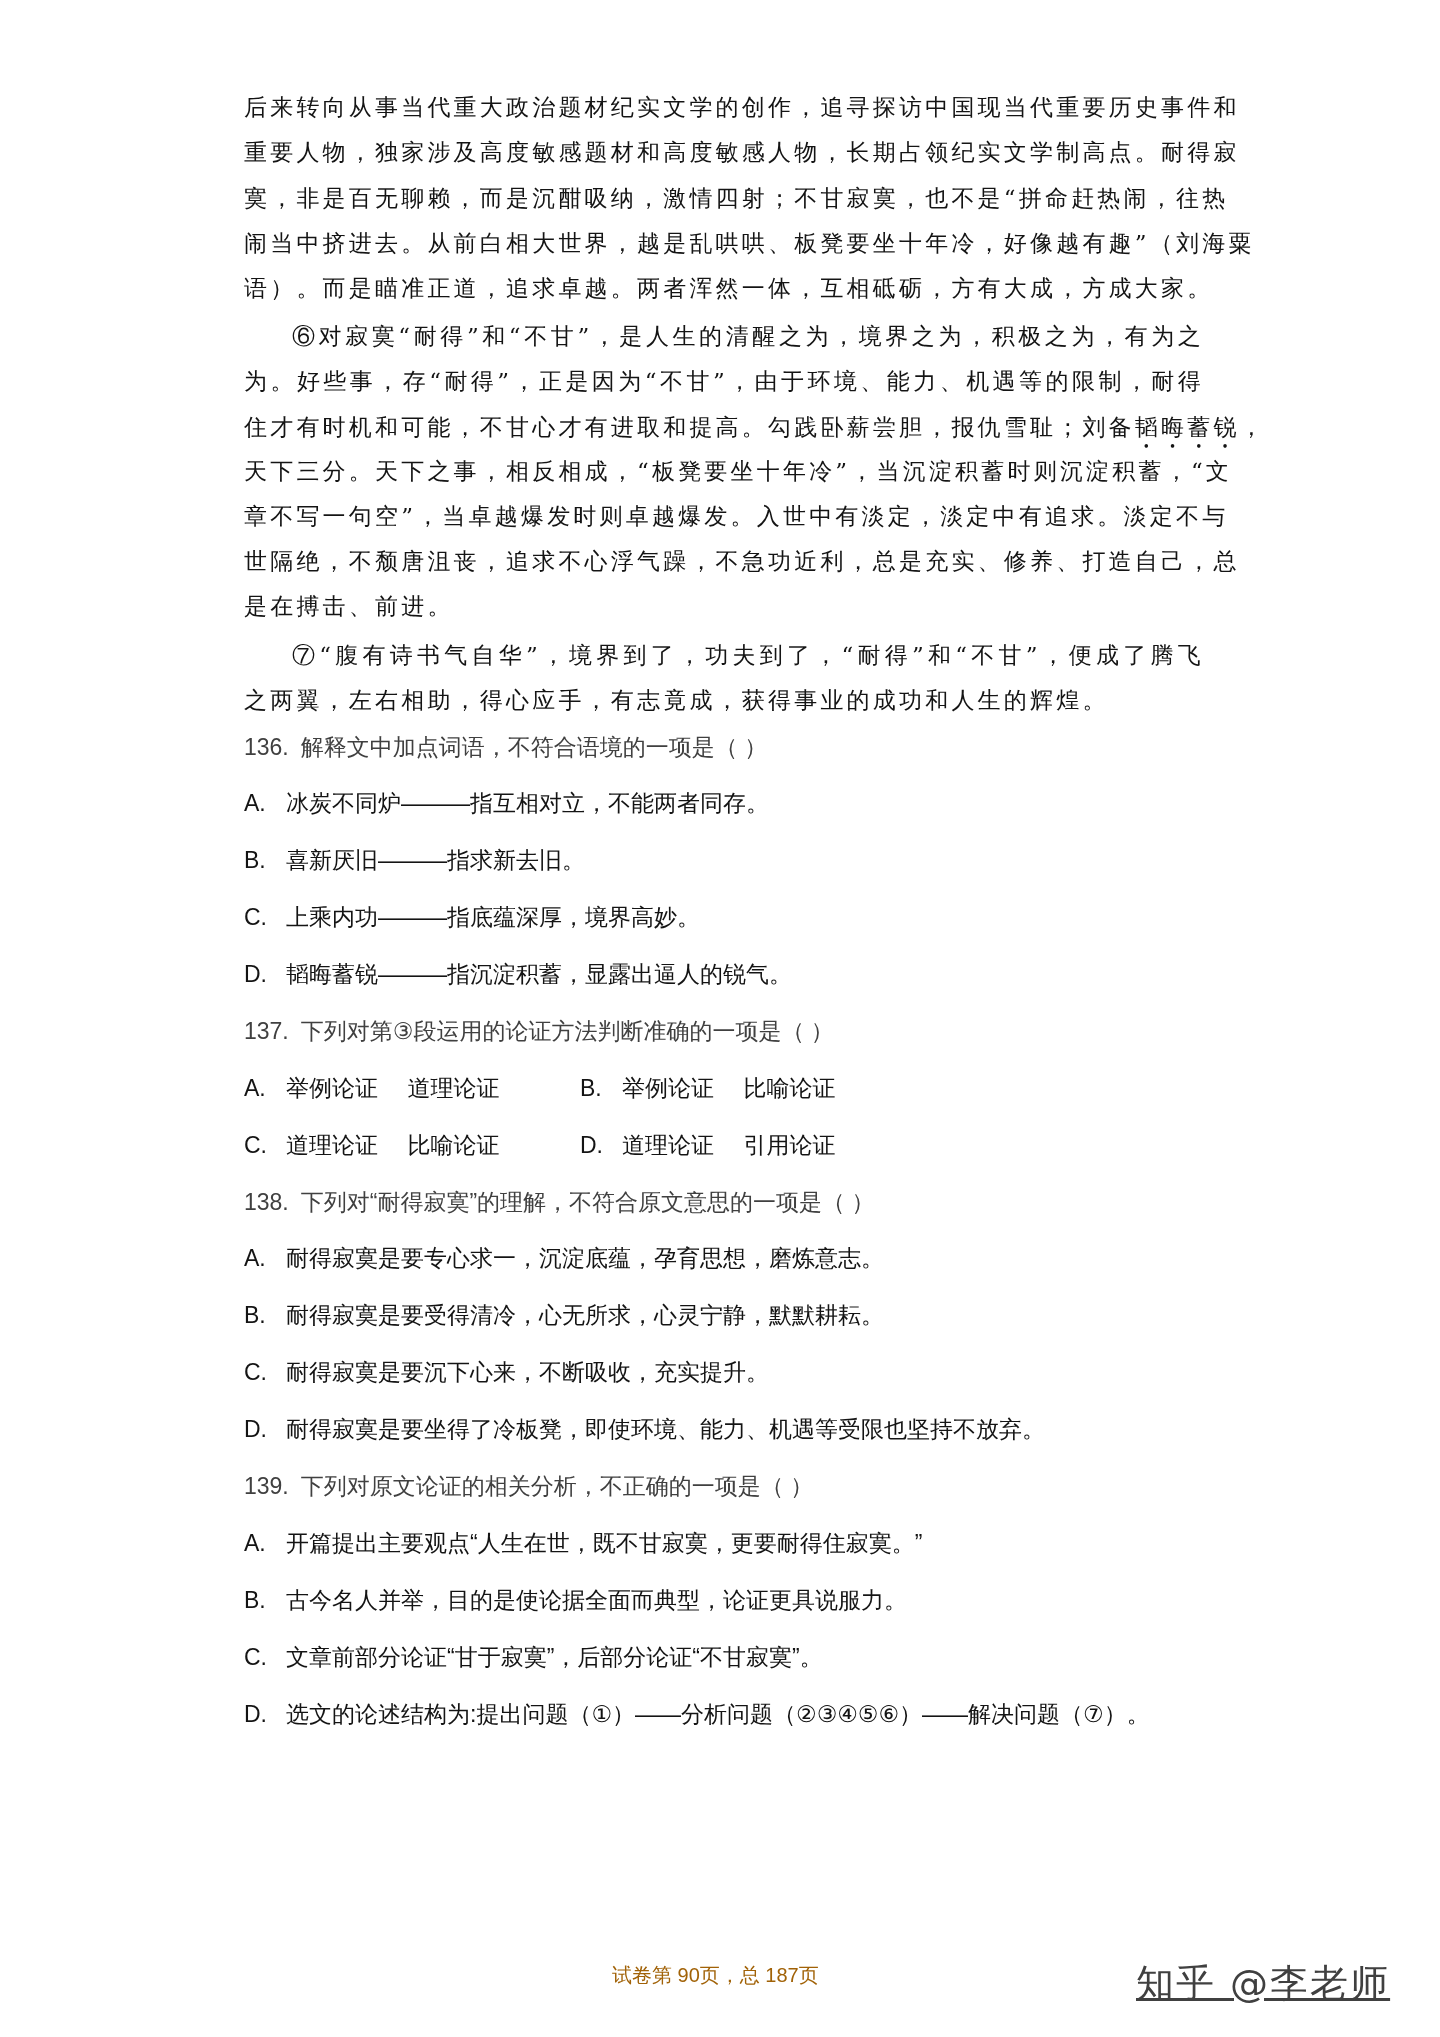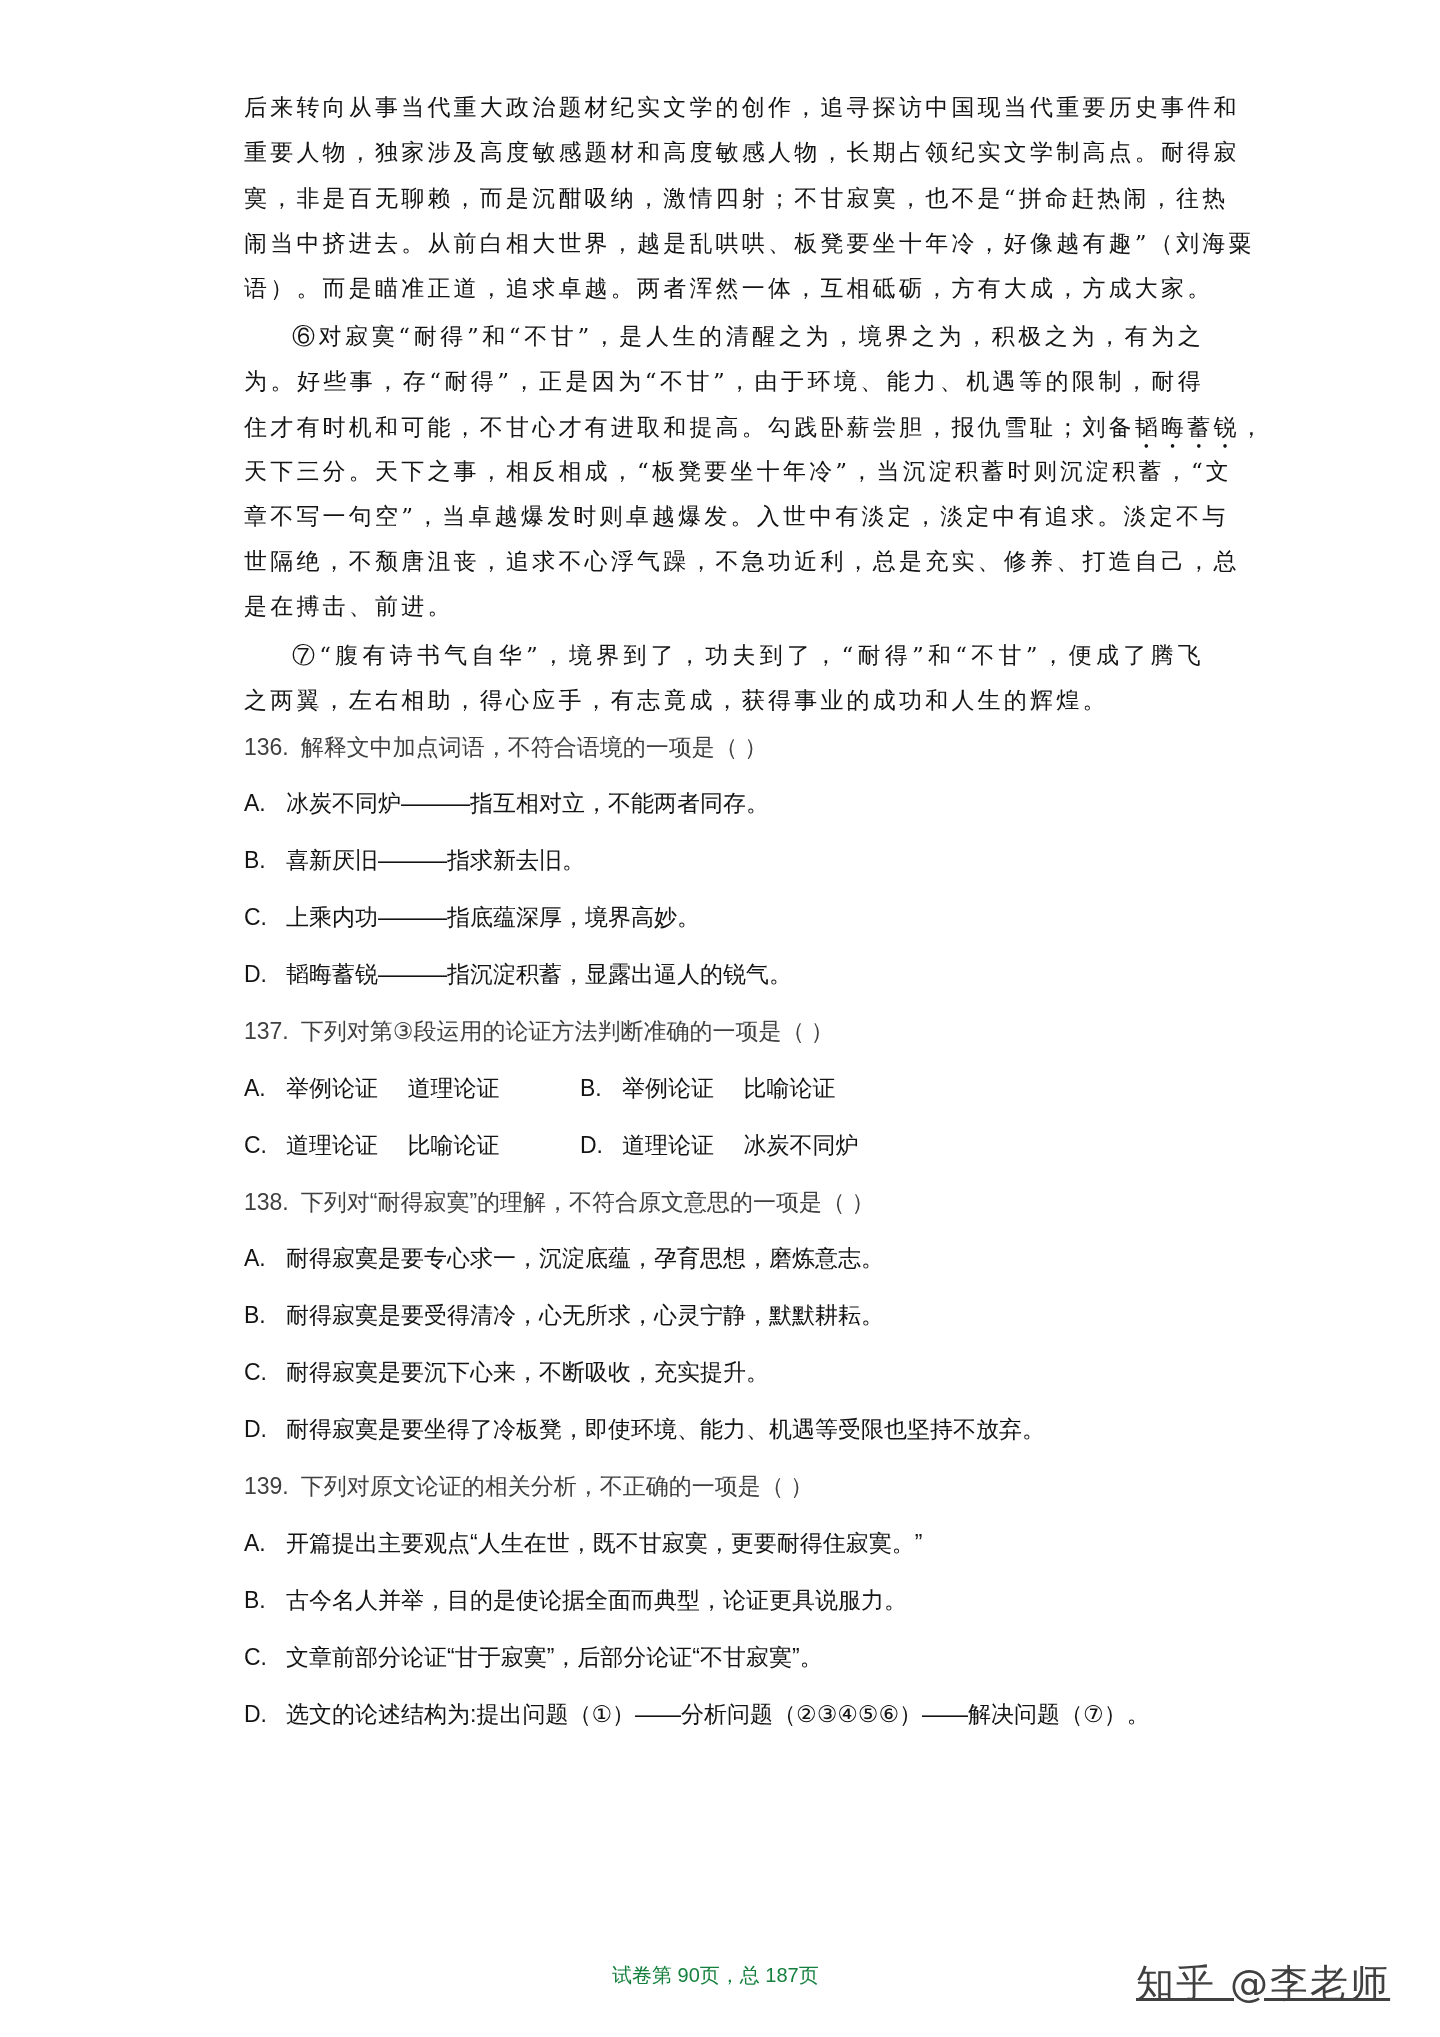--- a/index.html
+++ b/index.html
@@ -8,21 +8,21 @@
   .passage { position: absolute; left: 244px; width: 960px; font-family: "DejaVu Serif", "Liberation Serif", serif; font-size: 23px; color: #141414; }
   .line { position: absolute; left: 0; white-space: nowrap; letter-spacing: 3.2px; }
   .just { width: 960px; text-align: justify; text-align-last: justify; }
   .indent { left: 48px; }
   .just.indent { width: 912px; }
   .dot { text-emphasis: dot; -webkit-text-emphasis: dot; text-emphasis-position: under; -webkit-text-emphasis-position: under; }
   .q { position: absolute; left: 244px; font-family: "Liberation Sans", "DejaVu Sans", sans-serif; font-size: 23px; color: #404040; white-space: nowrap; }
   .q .num { margin-right: 12px; }
   .opt { position: absolute; left: 244px; font-family: "Liberation Sans", "DejaVu Sans", sans-serif; font-size: 23px; color: #141414; white-space: nowrap; }
   .opt .letter { display: inline-block; width: 42px; }
-  .footer { position: absolute; left: 612px; top: 1962px; font-family: "Liberation Sans", sans-serif; font-size: 20px; color: #15803d; white-space: nowrap; }
+  .footer { position: absolute; left: 612px; top: 1962px; font-family: "Liberation Sans", sans-serif; font-size: 20px; color: #a16207; white-space: nowrap; }
   .watermark { position: absolute; left: 1136px; top: 1958px; font-family: "DejaVu Sans", sans-serif; font-size: 38px; color: #404040; letter-spacing: 2px; white-space: nowrap; text-decoration: underline; }
 </style>
 </head>
 <body>
 
 <div class="page">
 
   <div class="passage" style="top:0;">
     <div class="line just" style="top:92px;">后来转向从事当代重大政治题材纪实文学的创作，追寻探访中国现当代重要历史事件和</div>
     <div class="line just" style="top:137px;">重要人物，独家涉及高度敏感题材和高度敏感人物，长期占领纪实文学制高点。耐得寂</div>
@@ -55,21 +55,21 @@
   <div class="opt" style="top:845px;"><span class="letter">B.</span><span>喜新厌旧———指求新去旧。</span></div>
   <div class="opt" style="top:902px;"><span class="letter">C.</span><span>上乘内功———指底蕴深厚，境界高妙。</span></div>
   <div class="opt" style="top:959px;"><span class="letter">D.</span><span>韬晦蓄锐———指沉淀积蓄，显露出逼人的锐气。</span></div>
 
   <div class="q" style="top:1016px;">
     <span class="num">137.</span><span>下列对第③段运用的论证方法判断准确的一项是（ ）</span>
   </div>
   <div class="opt" style="top:1073px;"><span class="letter">A.</span><span>举例论证　 道理论证</span></div>
   <div class="opt" style="top:1073px; left:580px;"><span class="letter">B.</span><span>举例论证　 比喻论证</span></div>
   <div class="opt" style="top:1130px;"><span class="letter">C.</span><span>道理论证　 比喻论证</span></div>
-  <div class="opt" style="top:1130px; left:580px;"><span class="letter">D.</span><span>道理论证　 冰炭不同炉</span></div>
+  <div class="opt" style="top:1130px; left:580px;"><span class="letter">D.</span><span>道理论证　 引用论证</span></div>
 
   <div class="q" style="top:1187px;">
     <span class="num">138.</span><span>下列对“耐得寂寞”的理解，不符合原文意思的一项是（ ）</span>
   </div>
   <div class="opt" style="top:1243px;"><span class="letter">A.</span><span>耐得寂寞是要专心求一，沉淀底蕴，孕育思想，磨炼意志。</span></div>
   <div class="opt" style="top:1300px;"><span class="letter">B.</span><span>耐得寂寞是要受得清冷，心无所求，心灵宁静，默默耕耘。</span></div>
   <div class="opt" style="top:1357px;"><span class="letter">C.</span><span>耐得寂寞是要沉下心来，不断吸收，充实提升。</span></div>
   <div class="opt" style="top:1414px;"><span class="letter">D.</span><span>耐得寂寞是要坐得了冷板凳，即使环境、能力、机遇等受限也坚持不放弃。</span></div>
 
   <div class="q" style="top:1471px;">

